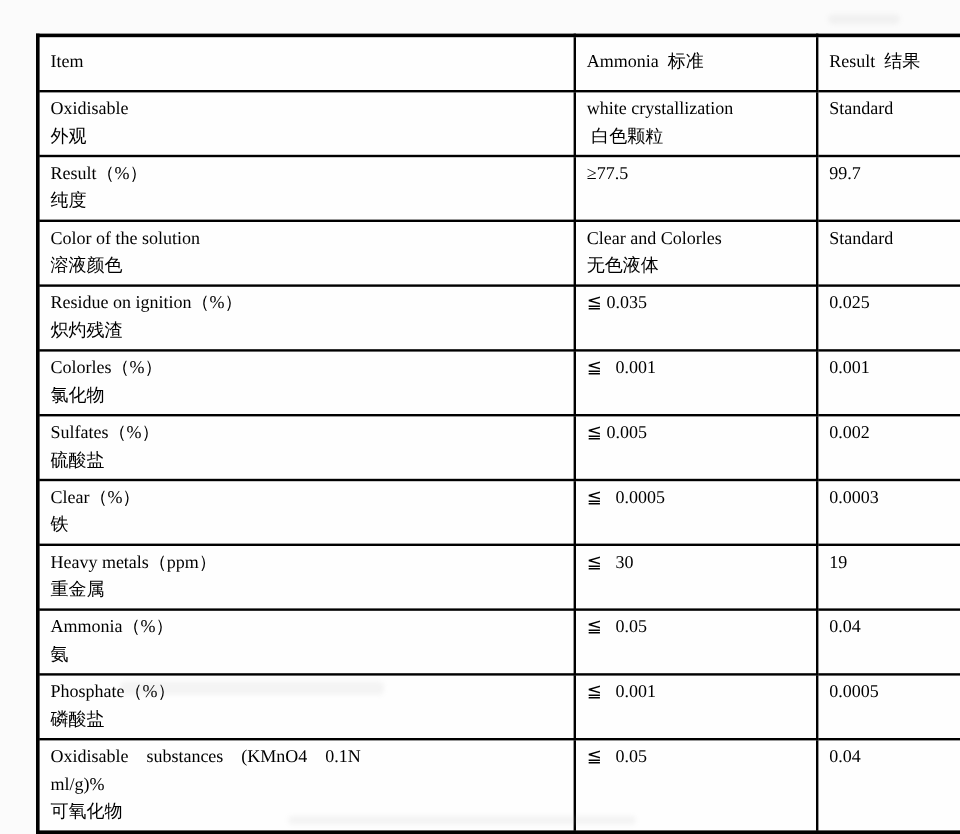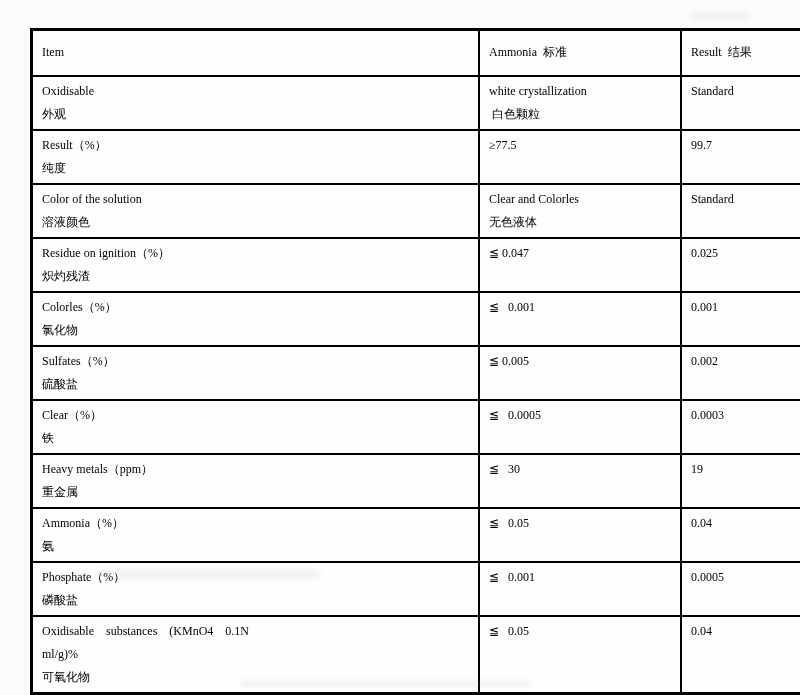--- a/index.html
+++ b/index.html
@@ -23,21 +23,21 @@
     width: 742px;
     border-collapse: collapse;
     table-layout: fixed;
     background: #fefefe;
     border: 3px solid #000;
   }
   table.spec td {
     border: 2px solid #000;
     vertical-align: top;
     white-space: pre-wrap;
-    font-size: 12px;
+    font-size: 15px;
     line-height: 23px;
     padding: 3px 6px 3px 9px;
     overflow: hidden;
   }
   td.c-item  { width: 430px; }
   td.c-std   { width: 185px; }
   td.c-res   { width: 112px; }
   td.vc      { vertical-align: middle; }
   tr.hdr td  { vertical-align: middle; }
   
@@ -85,21 +85,21 @@
       <td class="c-item">Color of the solution
 溶液颜色</td>
       <td class="c-std">Clear and Colorles
 无色液体</td>
       <td class="c-res">Standard</td>
     </tr>
 
     <tr style="height:51px">
       <td class="c-item">Residue on ignition（%）
 炽灼残渣</td>
-      <td class="c-std">≦ 0.047</td>
+      <td class="c-std">≦ 0.035</td>
       <td class="c-res">0.025</td>
     </tr>
 
     <tr style="height:52px">
       <td class="c-item">Colorles（%）
 氯化物</td>
       <td class="c-std">≦   0.001</td>
       <td class="c-res">0.001</td>
     </tr>
 

